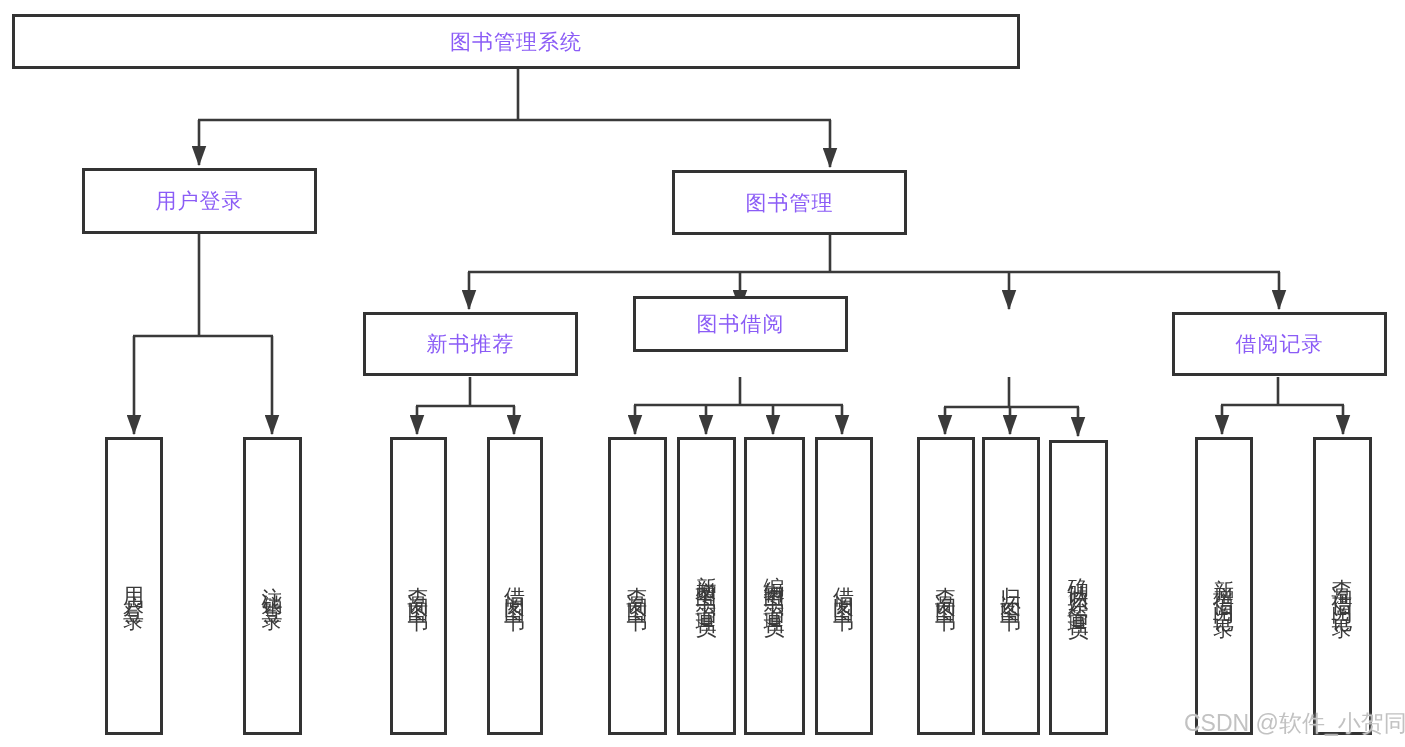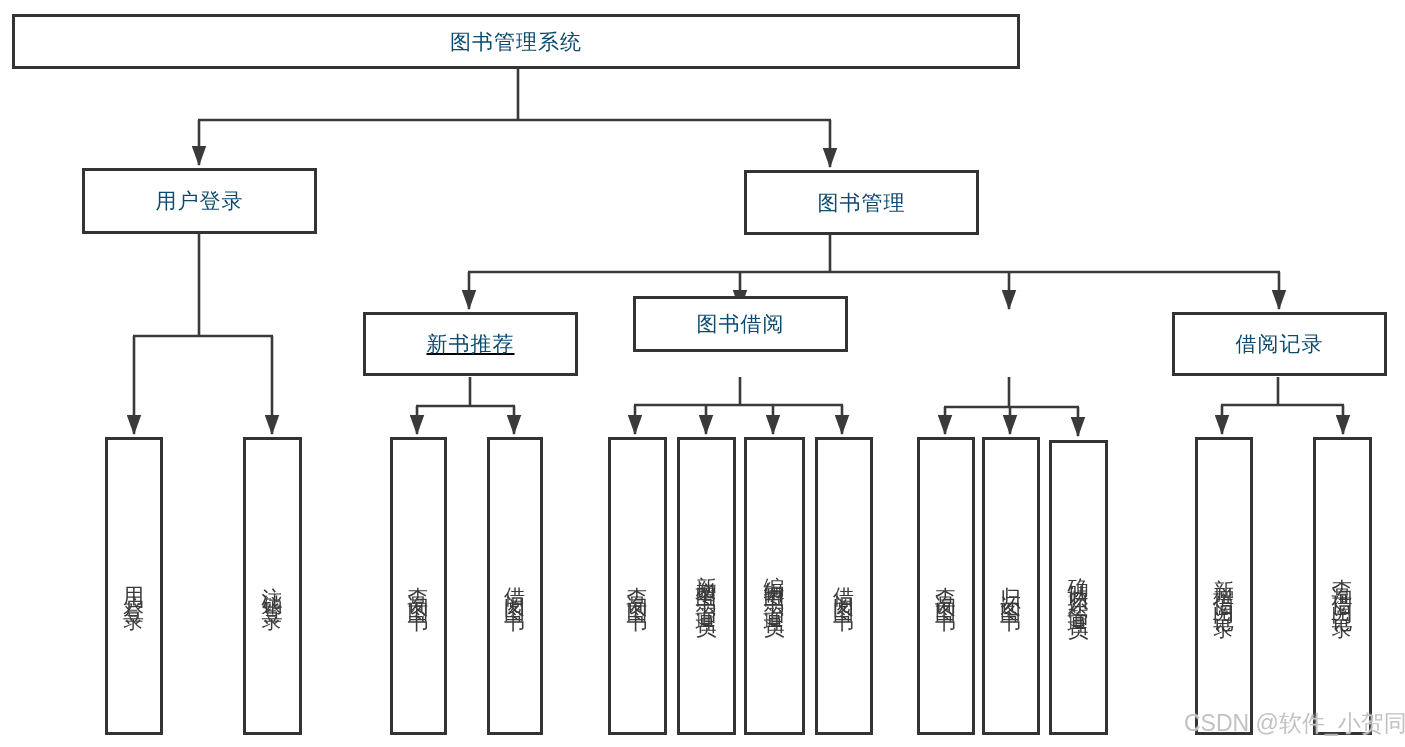--- a/index.html
+++ b/index.html
@@ -22,21 +22,21 @@
     position: absolute;
     background: #ffffff;
     border: 3px solid #333333;
     display: flex;
     align-items: center;
     justify-content: center;
     z-index: 2;
   }
   .hlabel {
     font-size: 21px;
-    color: #0c4a6e;
+    color: #8b5cf6;
     letter-spacing: 1px;
     white-space: nowrap;
   }
   .vnode {
     position: absolute;
     top: 437px;
     height: 298px;
     background: #ffffff;
     border: 3px solid #333333;
     display: flex;
@@ -136,25 +136,25 @@
     </g>
   </svg>
 
   <div class="hnode" style="left:12px; top:14px; width:1008px; height:55px;">
     <span class="hlabel">图书管理系统</span>
   </div>
 
   <div class="hnode" style="left:82px; top:168px; width:235px; height:66px;">
     <span class="hlabel">用户登录</span>
   </div>
-  <div class="hnode" style="left:744px; top:170px; width:235px; height:65px;">
+  <div class="hnode" style="left:672px; top:170px; width:235px; height:65px;">
     <span class="hlabel">图书管理</span>
   </div>
 
-  <div class="hnode" style="left:363px; top:312px; width:215px; height:64px;text-decoration:underline;">
+  <div class="hnode" style="left:363px; top:312px; width:215px; height:64px;">
     <span class="hlabel">新书推荐</span>
   </div>
   <div class="hnode" style="left:633px; top:296px; width:215px; height:56px;">
     <span class="hlabel">图书借阅</span>
   </div>
   <div class="hnode" style="left:1172px; top:312px; width:215px; height:64px;">
     <span class="hlabel">借阅记录</span>
   </div>
 
   <div class="vnode" style="left:105px; width:58px;">

